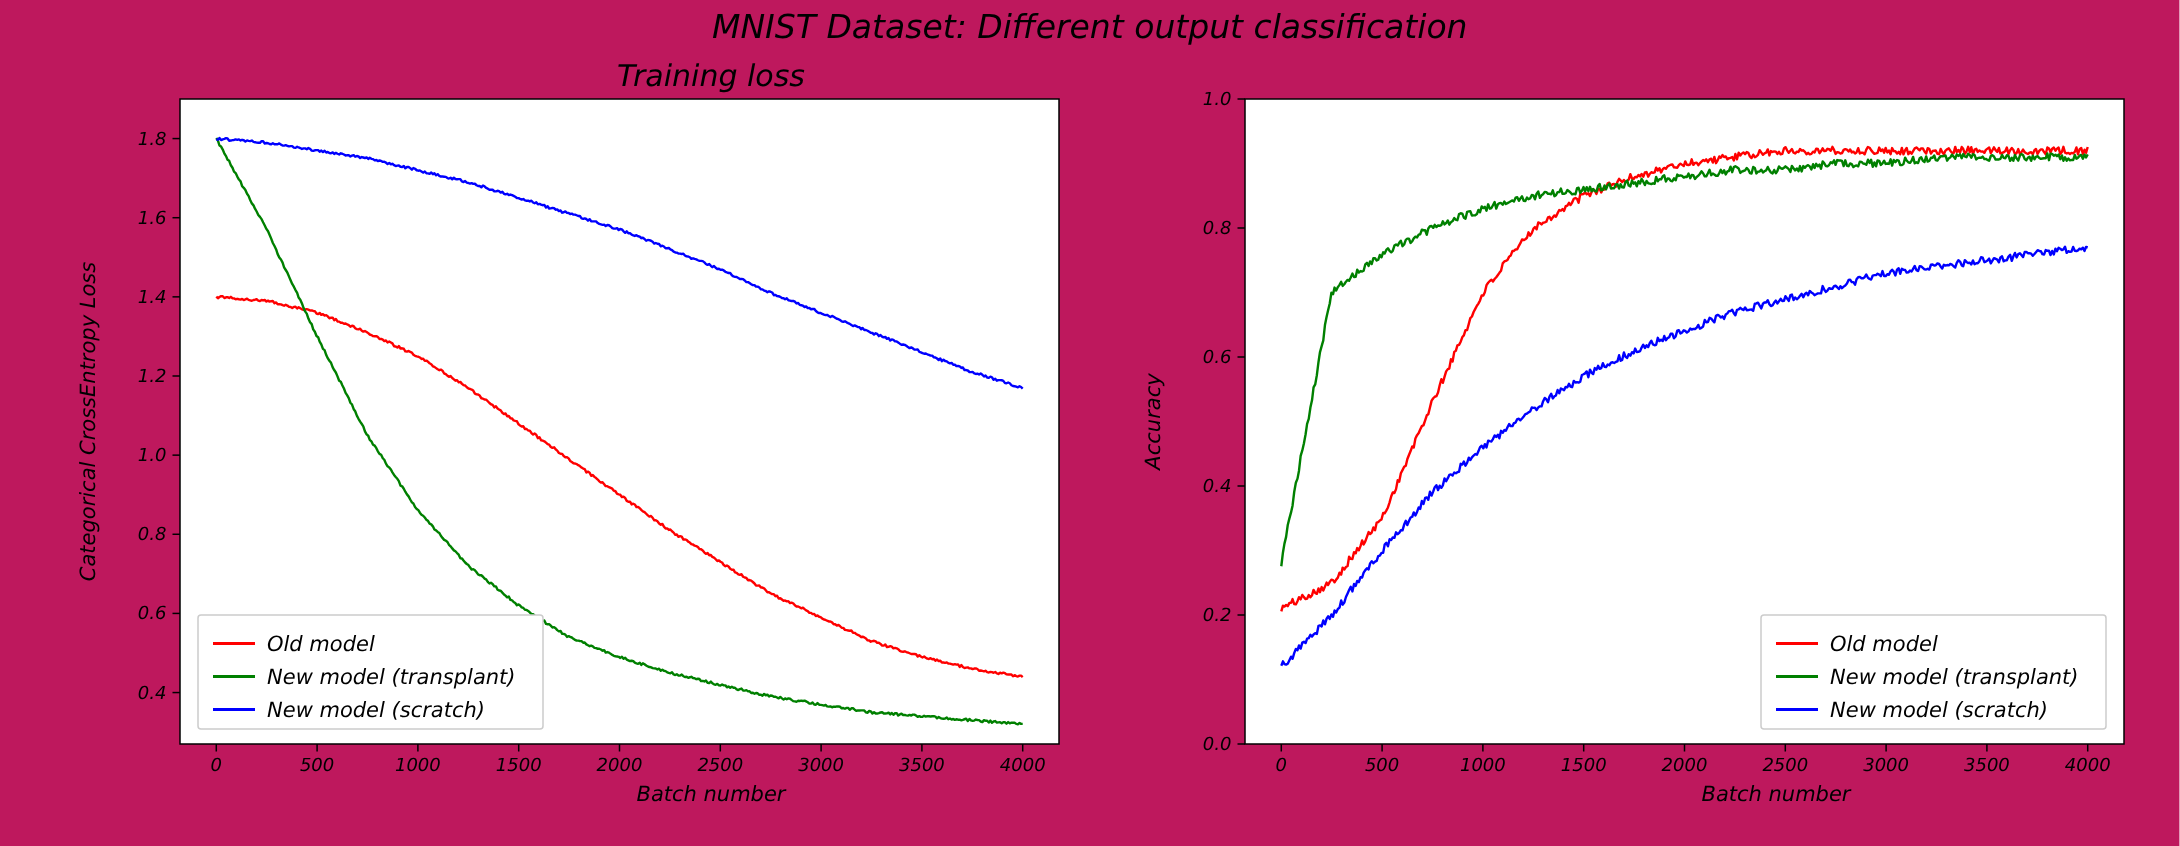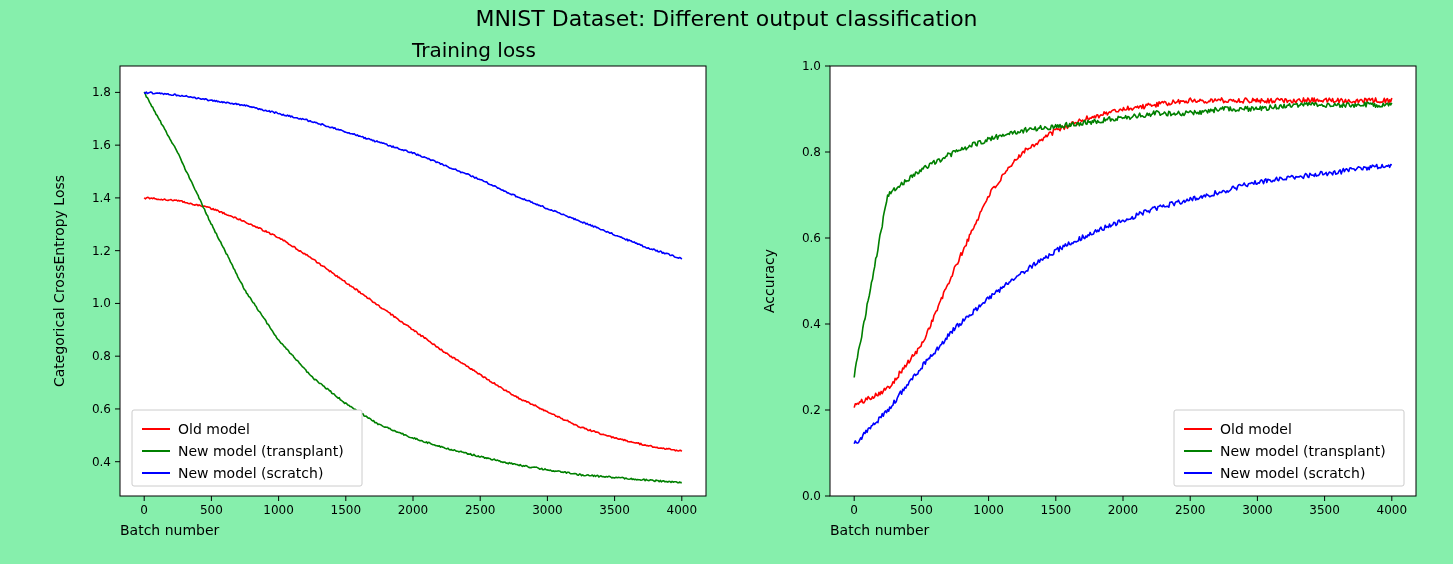--- a/index.html
+++ b/index.html
@@ -6,21 +6,22 @@
     margin: 0;
     padding: 0;
     background: #ffffff;
     font-family: "DejaVu Sans", "Helvetica Neue", Arial, sans-serif;
     color: #000;
   }
   .figure {
     position: relative;
     width: 1453px;
     height: 564px;
-    background: #86efac;
+    background: #be185d;
+    font-style: italic;
   }
   .suptitle {
     position: absolute;
     top: 6px;
     left: 0;
     width: 100%;
     text-align: center;
     font-size: 22px;
   }
   .panel {
@@ -37,21 +38,21 @@
     left: 0;
     width: 100%;
     text-align: center;
     font-size: 20px;
   }
   .xlabel {
     position: absolute;
     bottom: -42px;
     left: 0;
     width: 100%;
-    text-align: left;
+    text-align: center;
     font-size: 14px;
   }
   .ylabel {
     position: absolute;
     left: -70px;
     top: 0;
     height: 100%;
     width: 18px;
     display: flex;
     align-items: center;

